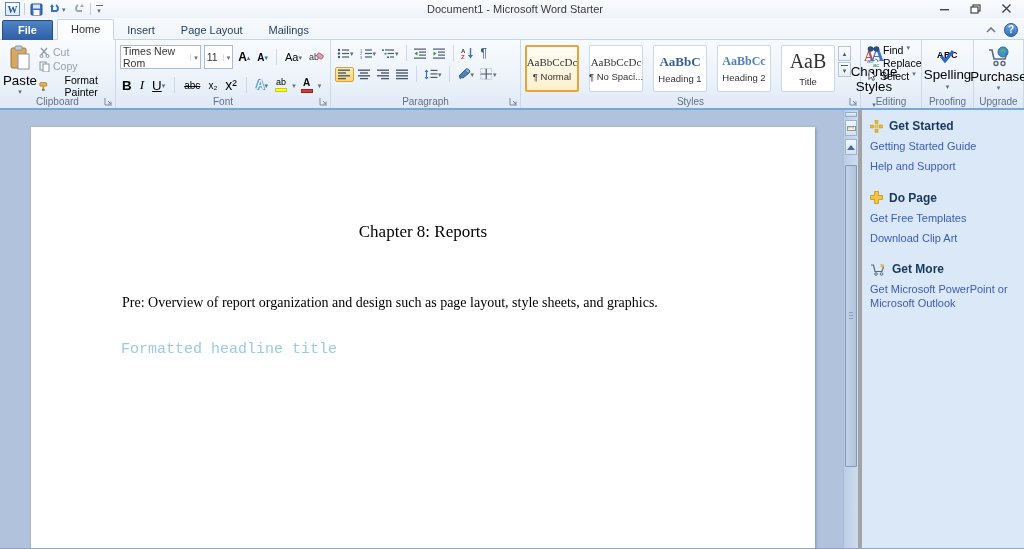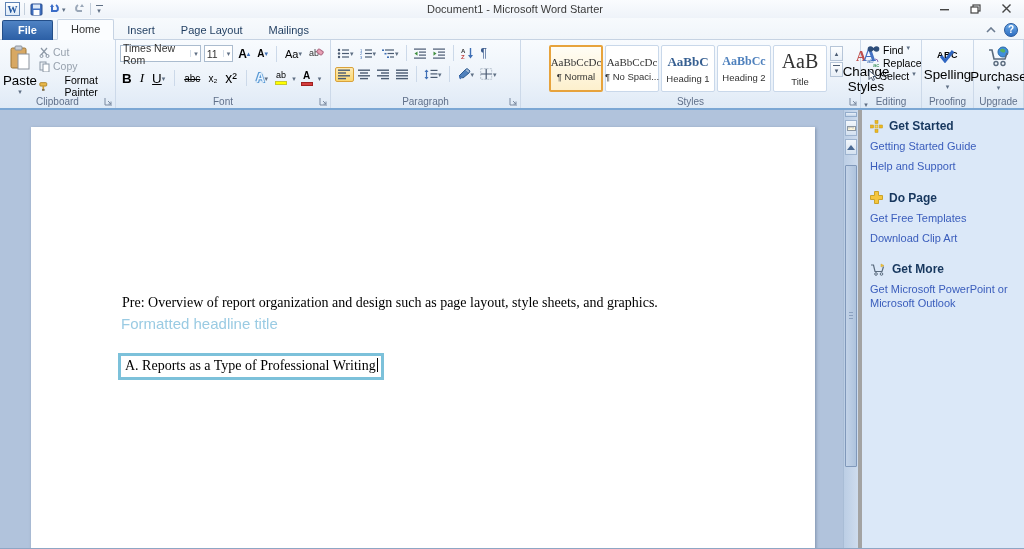--- a/index.html
+++ b/index.html
@@ -41,35 +41,35 @@
   
   .grp.clipboard { width:116px; }
   .pastebtn { width:32px; display:flex; flex-direction:column; align-items:center; border:none; background:none; padding-top:2px; }
   .pastebtn span.lbl { margin-top:2px; }
   .cliprows { display:flex; flex-direction:column; gap:2px; margin-left:3px; padding-top:3px; }
   .cliprow { display:flex; align-items:center; gap:3px; border:none; background:none; font-size:10.5px; }
   .gray { color:#97a1ad; }
 
   
   .grp.font { width:215px; }
-  .combo { display:flex; align-items:center; background:#fff; border:1px solid #abbccf; height:17px; padding:0 2px; font-size:10.5px; }
+  .combo { display:flex; align-items:center; background:#fff; border:1px solid #abbccf; height:24px; padding:0 2px; font-size:10.5px; }
   .combo .dd { margin-left:auto; padding-left:3px; border-left:1px solid #d6dfe9; }
   .bold { font-weight:bold; } .ital { font-style:italic; font-family:"Liberation Serif",serif; }
   .ustyle { text-decoration:underline; }
   .strike { text-decoration:line-through; font-size:10px; }
   .fx { color:#eaf4ff; text-shadow:0 0 1px #5b9bd5,0 0 2px #5b9bd5,1px 1px 0 #5b9bd5,-1px -1px 0 #5b9bd5; font-weight:bold; }
   .swatchbtn { display:inline-flex; flex-direction:column; align-items:center; line-height:1; border:none; background:none; padding:1px; }
   .swatch { width:12px; height:4px; margin-top:1px; }
 
   
   .grp.paragraph { width:190px; }
 
   
   .grp.styles { width:340px; display:flex; }
-  .cards { display:flex; gap:2px; padding-top:2px;margin-left:24px; }
+  .cards { display:flex; gap:10px; padding-top:2px; }
   .card { width:54px; height:47px; background:#fff; border:1px solid #c9d8ea; border-radius:2px; display:flex; flex-direction:column; align-items:center; justify-content:center; }
   .card .sample { font-family:"Liberation Serif",serif; font-size:11px; white-space:nowrap; }
   .card .sname { font-size:9.5px; margin-top:3px; white-space:nowrap; }
   .card.selc { border:2px solid #e7a33c; background:linear-gradient(#fffdf5,#fdf0cd); }
   .card .h1s { font-weight:bold; color:#365f91; font-size:13px; }
   .card .h2s { font-weight:bold; color:#4f81bd; font-size:12px; }
   .card .tts { font-size:20px; color:#333; }
   .galctl { display:flex; flex-direction:column; gap:1px; margin:3px 2px 0 3px; }
   .galbtn { width:13px; height:15px; border:1px solid #b6c5d8; background:linear-gradient(#fdfeff,#e8eff7); font-size:7px; color:#4a5b72; display:flex; align-items:center; justify-content:center; flex-direction:column; line-height:1; }
   .bigbtn { display:flex; flex-direction:column; align-items:center; justify-content:flex-start; border:none; background:none; padding-top:3px; line-height:1.15; }
@@ -78,21 +78,21 @@
   .grp.editing { width:61px; padding-left:6px; }
   .edrow { display:flex; align-items:flex-start; gap:3px; border:none; background:none; font-size:10.5px; margin-top:1px; }
   .grp.proofing { width:52px; } .grp.upgrade { width:50px; }
 
   
   .main { position:absolute; top:110px; left:0; right:0; bottom:0; }
   .canvas { position:absolute; left:0; top:0; bottom:0; width:843px; background:#b1c3dc; overflow:hidden; }
   .page { position:absolute; left:31px; top:17px; width:784px; height:430px; background:#fff; box-shadow:1px 1px 3px rgba(50,70,100,.4); }
   .doc-title { position:absolute; top:95px; left:0; right:0; text-align:center; font-family:"Liberation Serif",serif; font-size:17px; color:#000; }
   .doc-body { position:absolute; top:168px; left:91px; right:60px; font-family:"Liberation Serif",serif; font-size:14px; color:#000; }
-  .doc-headline { position:absolute; top:188px; left:90px; font-family:Liberation Sans, sans-serif; font-size:15px; color:#9acbe3; }
+  .doc-headline { position:absolute; top:214px; left:90px; font-family:Liberation Mono, monospace; font-size:15px; color:#9acbe3; }
   .doc-box { position:absolute; top:226px; left:87px; border:3px solid #7cc1da; background:#fff; padding:2px 3px 3px 4px; font-family:"Liberation Serif",serif; font-size:14px; color:#000; white-space:nowrap; }
   .caret { display:inline-block; width:1px; height:14px; background:#000; vertical-align:-2px; margin-left:1px; }
 
   
   .vscroll { position:absolute; left:843px; top:0; bottom:0; width:15px; background:linear-gradient(90deg,#bccee5,#cedcee); border-left:1px solid #a9bdd6; }
   .split { position:absolute; top:2px; left:1px; right:1px; height:5px; background:linear-gradient(#e8f0f9,#c4d4e8); border:1px solid #93accb; }
   .sbbtn { position:absolute; left:1px; right:1px; height:16px; background:linear-gradient(#f2f7fc,#d4e1f0); border:1px solid #9db3cf; display:flex; align-items:center; justify-content:center; }
   .tri-up { width:0; height:0; border-left:4px solid transparent; border-right:4px solid transparent; border-bottom:5px solid #4a6a94; }
   .thumb { position:absolute; left:1px; right:1px; top:55px; height:302px; background:linear-gradient(90deg,#c3d3e8,#aec3dd); border:1px solid #8098ba; border-radius:1px; }
   .grip { position:absolute; top:50%; left:3px; right:3px; height:7px; margin-top:-4px;
@@ -513,23 +513,23 @@
         <span class="dd">▾</span>
       </button>
       <div class="grp-label">Upgrade</div>
     </div>
   </div>
 
   <div class="main">
 
     <div class="canvas">
       <div class="page">
+        <div class="doc-title">Chapter 8: Reports</div>
         <div class="doc-body">Pre: Overview of report organization and design such as page layout, style sheets, and graphics.</div>
         <div class="doc-headline">Formatted headline title</div>
-        <div class="doc-box"><span>A. Reports as a Type of Professional Writing</span><span class="caret"></span></div>
       </div>
     </div>
 
     <div class="vscroll">
       <div class="split"></div>
       <button class="sbbtn" style="top:10px">
         <svg width="9" height="9" viewBox="0 0 9 9">
             <rect x="0.5" y="2.5" width="8" height="4" fill="#fdf6dd" stroke="#8b97a5"></rect>
             <path d="M2 2.5 v2 M4 2.5 v1.4 M6 2.5 v2" stroke="#8b97a5" stroke-width="0.8"></path>
           </svg>

